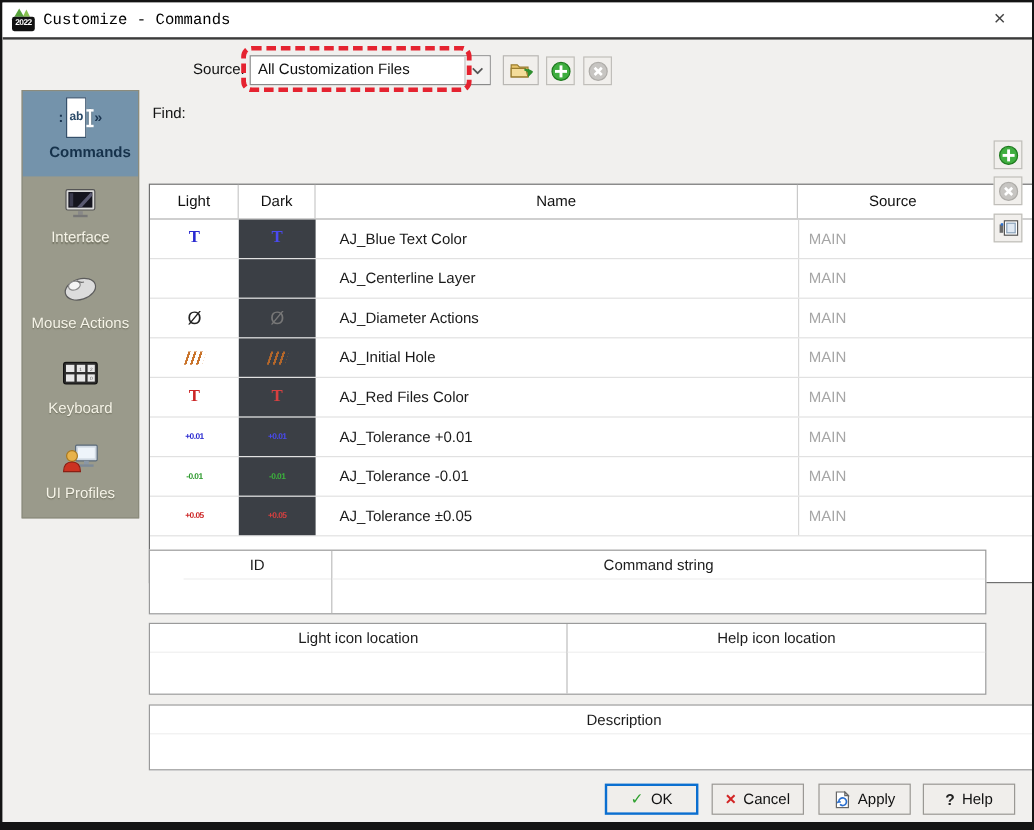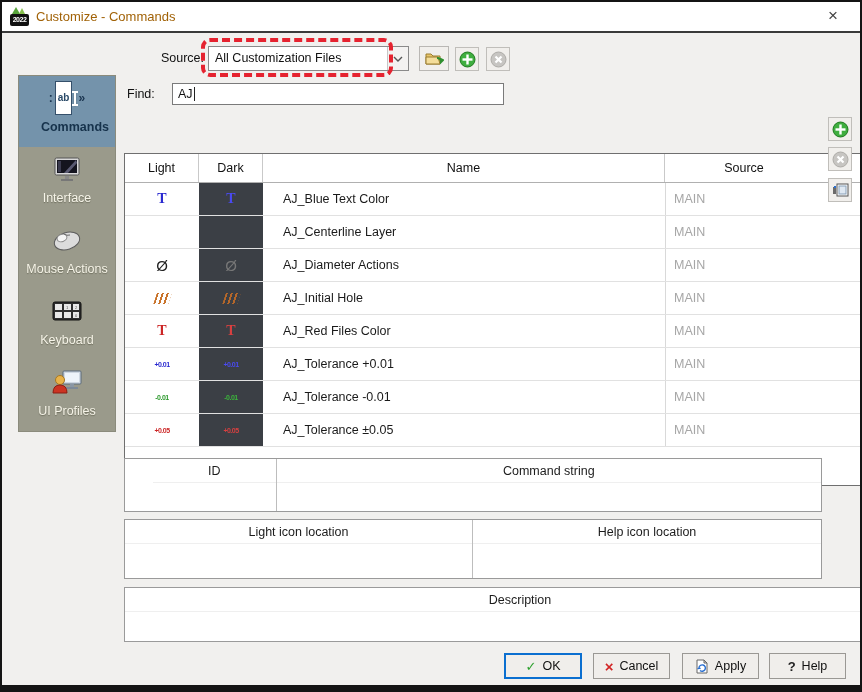--- a/index.html
+++ b/index.html
@@ -5,21 +5,21 @@
   html,body{margin:0;padding:0;background:#cfcfcf;font-family:"Liberation Sans","DejaVu Sans",sans-serif;}
   .win{position:relative;width:862px;height:692px;background:#f1f0ee;overflow:hidden;
        border-left:2px solid #141414;border-right:2px solid #141414;border-top:2px solid #141414;border-bottom:7px solid #141414;box-sizing:border-box;}
   .abs{position:absolute;}
   
   .titlebar{left:0;top:0;width:100%;height:29px;background:#ffffff;border-bottom:2px solid #3a3a3a;}
   .app-ic{left:8px;top:5px;width:19px;height:19px;}
   .app-ic .badge{position:absolute;left:0;bottom:0;width:19px;height:12px;background:#111;border-radius:2px;color:#fff;font-size:7px;font-weight:bold;text-align:center;line-height:12px;letter-spacing:-0.5px;}
   .app-ic .leaf1{position:absolute;left:2px;top:0;width:0;height:0;border-left:4px solid transparent;border-right:4px solid transparent;border-bottom:7px solid #57a33b;}
   .app-ic .leaf2{position:absolute;left:9px;top:1px;width:0;height:0;border-left:3px solid transparent;border-right:3px solid transparent;border-bottom:6px solid #88c14f;}
-  .title-text{left:34px;top:7px;font-size:13px;color:#a16207;}
+  .title-text{left:34px;top:7px;font-size:13px;color:#000000;font-family:Liberation Mono, monospace;}
   .close-x{right:14px;top:2px;width:26px;height:24px;text-align:center;font-size:17px;color:#444;line-height:24px;cursor:default;}
   
   .lbl{font-size:12.5px;color:#111;}
   .combo{left:206px;top:44px;width:201px;height:25px;background:#fff;border:1px solid #8a8a8a;box-sizing:border-box;}
   .combo-text{position:absolute;left:6px;top:4px;font-size:12.5px;color:#111;white-space:nowrap;}
   .combo-arrow{position:absolute;right:0;top:0;width:20px;height:23px;background:#f3f2f1;border-left:1px solid #c6c6c6;display:flex;align-items:center;justify-content:center;}
   .red-dash{left:199px;top:36px;width:192px;height:39px;border:4px dashed #e52330;border-radius:9px;box-sizing:border-box;pointer-events:none;}
   .tool-btn{width:26px;height:25px;background:#f1efec;border:1px solid #b9b7b4;box-sizing:border-box;display:flex;align-items:center;justify-content:center;}
   .round-btn{width:24px;height:24px;display:flex;align-items:center;justify-content:center;background:#f1efec;border:1px solid #c0beba;box-sizing:border-box;}
   
@@ -190,24 +190,20 @@
           <rect x="15" y="18" width="12" height="2" fill="#7d8a98"></rect>
           <circle cx="9" cy="11" r="4.5" fill="#e8b24a" stroke="#a87820"></circle>
           <path d="M2 24 Q2 16 9 16 Q16 16 16 24 Z" fill="#cc3322" stroke="#8a1f14"></path>
         </svg>
       </div>
       <div class="sb-label">UI Profiles</div>
     </div>
   </div>
 
   <div class="abs lbl" style="left:125px;top:85px;">Find:</div>
-  <div class="abs find-input">
-    <span>AJ</span>
-    <span class="caret"></span>
-  </div>
 
   <div class="abs tbl">
     <div class="thead">
       <div class="th h-light">Light</div>
       <div class="th h-dark">Dark</div>
       <div class="th h-name">Name</div>
       <div class="th h-source">Source</div>
     </div>
 
     <div class="trow">

